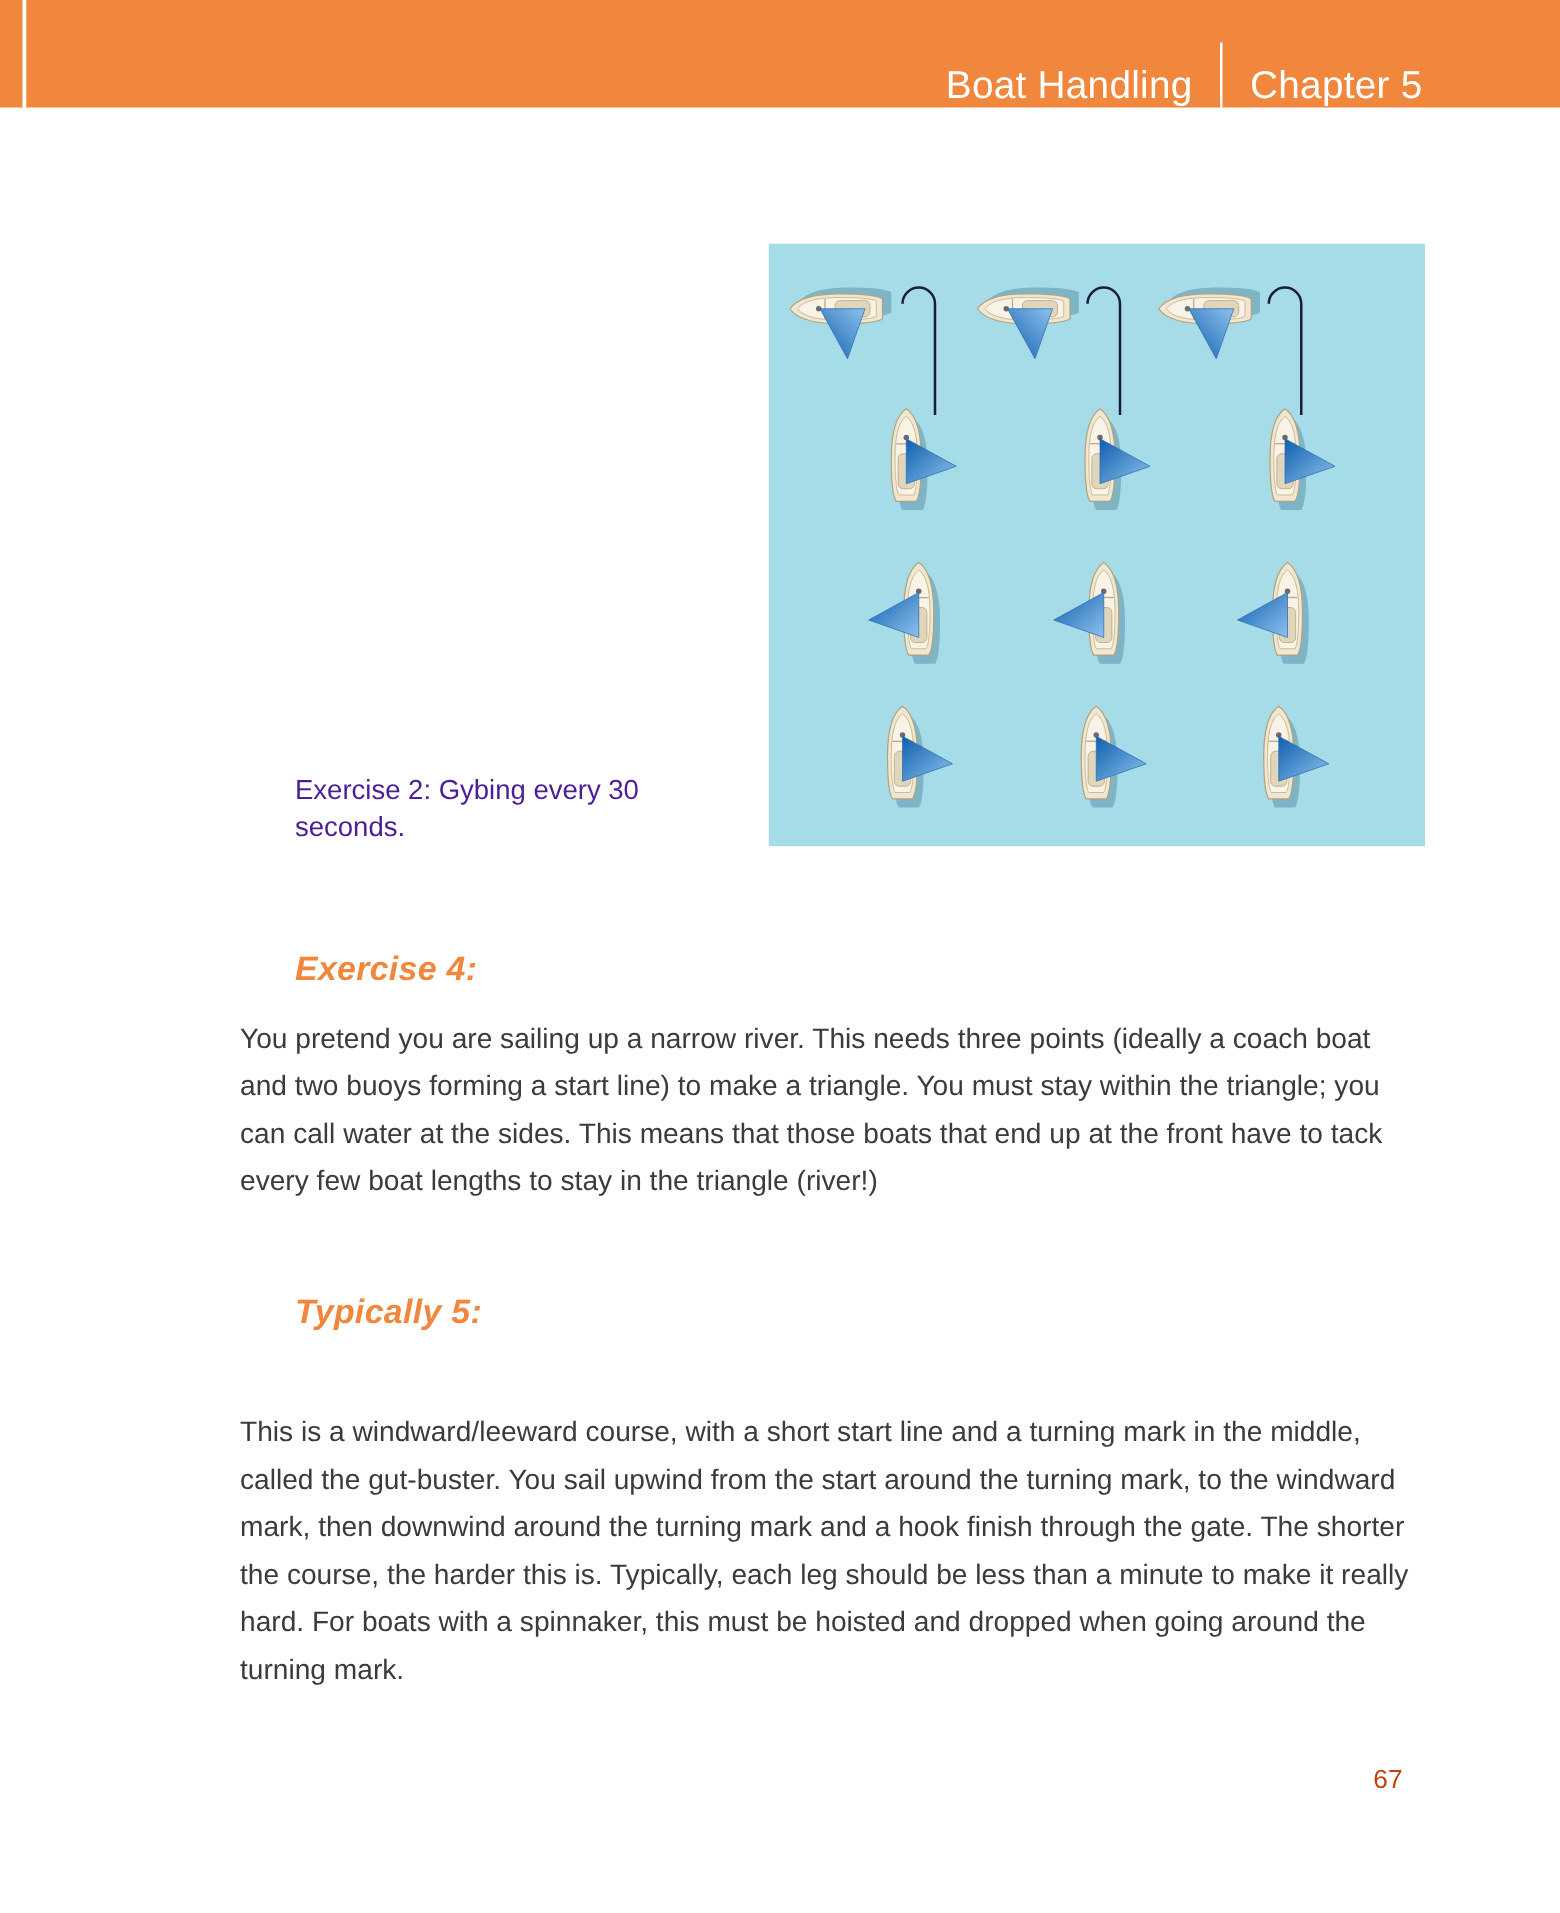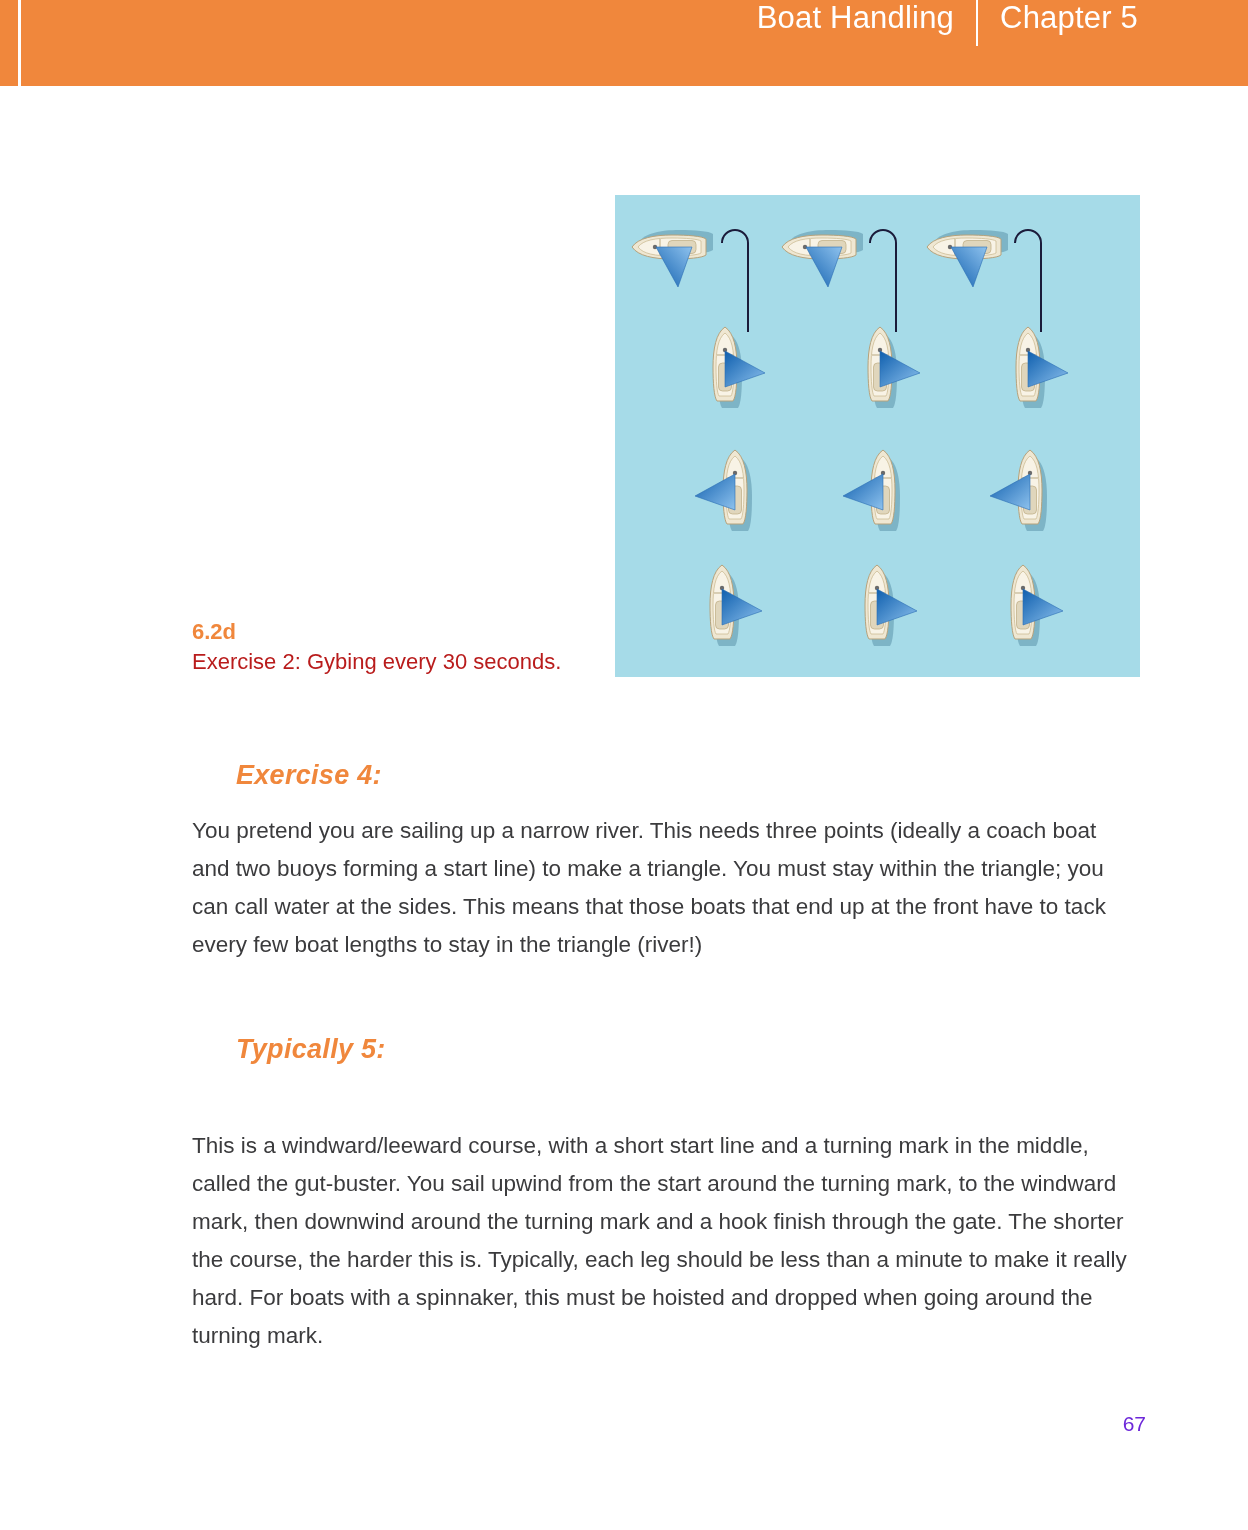--- a/index.html
+++ b/index.html
@@ -27,21 +27,21 @@
     left: 18px; top: 0; bottom: 0;
     width: 3px;
     background: #ffffff;
   }
   .header-titles {
     position: absolute;
     right: 110px;
     top: 0;
     height: 86px;
     display: flex;
-    align-items: flex-start;
+    align-items: flex-end;
     gap: 22px;
     color: #ffffff;
     font-size: 31px;
     letter-spacing: 0.2px;
   }
   .header-divider {
     width: 2px;
     height: 52px;
     background: #ffffff;
     margin-top: -6px;
@@ -58,21 +58,21 @@
 
   .figure-caption {
     position: absolute;
     left: 192px; top: 617px;
     width: 400px;
     color: #F0873C;
     font-size: 22px;
     line-height: 30px;
   }
   .figure-caption .fig-id { font-weight: bold; display: block; }
-  .figure-caption .fig-text { display: block; color: #b91c1c; }
+  .figure-caption .fig-text { display: block; color: #4c1d95; margin-left: 44px; }
 
   
   .section-heading {
     position: absolute;
     left: 192px;
     color: #F0873C;
     font-size: 27px;
     font-weight: bold;
     font-style: italic;
     letter-spacing: 0.3px;
@@ -86,23 +86,23 @@
     font-size: 22.5px;
     line-height: 38px;
   }
   #ex4-heading { top: 760px; }
   #ex4-body    { top: 812px; }
   #ex5-heading { top: 1034px; }
   #ex5-body    { top: 1088px; margin-top: 39px; }
 
   .page-number {
     position: absolute;
-    right: 102px;
+    right: 126px;
     top: 1412px;
-    color: #6d28d9;
+    color: #c2410c;
     font-size: 21px;
   }
 </style>
 </head>
 <body>
 
 <div class="page">
 
   <div class="header-band">
     <div class="header-titles">
@@ -156,21 +156,20 @@
       <use href="#boatL" transform="translate(268,295)"></use>
       <use href="#boatL" transform="translate(415,295)"></use>
 
       <use href="#boatR" transform="translate(107,410)"></use>
       <use href="#boatR" transform="translate(262,410)"></use>
       <use href="#boatR" transform="translate(408,410)"></use>
     </svg>
   </div>
 
   <div class="figure-caption">
-    <span class="fig-id">6.2d</span>
     <span class="fig-text">Exercise 2: Gybing every 30 seconds.</span>
   </div>
 
   <h2 id="ex4-heading" class="section-heading">Exercise 4:</h2>
   <p id="ex4-body" class="section-body">You pretend you are sailing up a narrow river. This needs three points (ideally a coach boat and two buoys forming a start line) to make a triangle. You must stay within the triangle; you can call water at the sides. This means that those boats that end up at the front have to tack every few boat lengths to stay in the triangle (river!)</p>
 
   <h2 id="ex5-heading" class="section-heading">Typically 5:</h2>
   <p id="ex5-body" class="section-body">This is a windward/leeward course, with a short start line and a turning mark in the middle, called the gut-buster. You sail upwind from the start around the turning mark, to the windward mark, then downwind around the turning mark and a hook finish through the gate. The shorter the course, the harder this is. Typically, each leg should be less than a minute to make it really hard. For boats with a spinnaker, this must be hoisted and dropped when going around the turning mark.</p>
 
   <div class="page-number">67</div>

